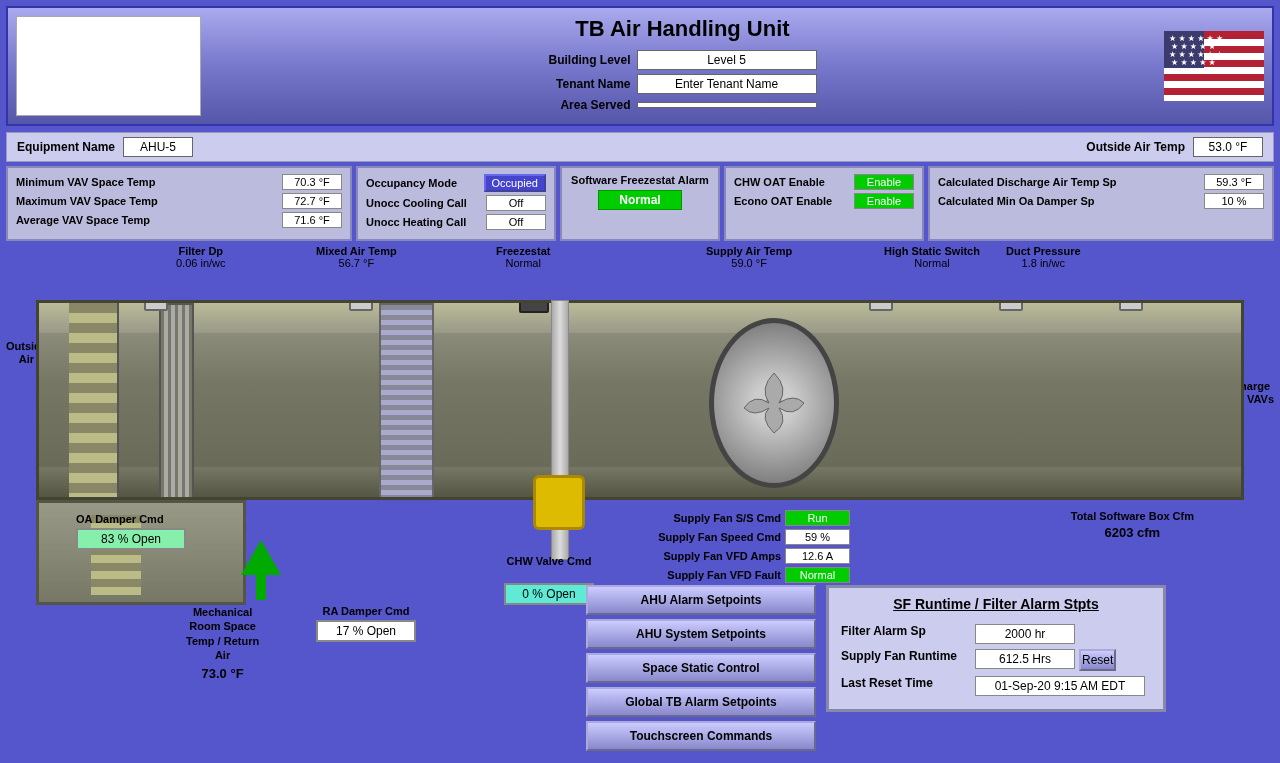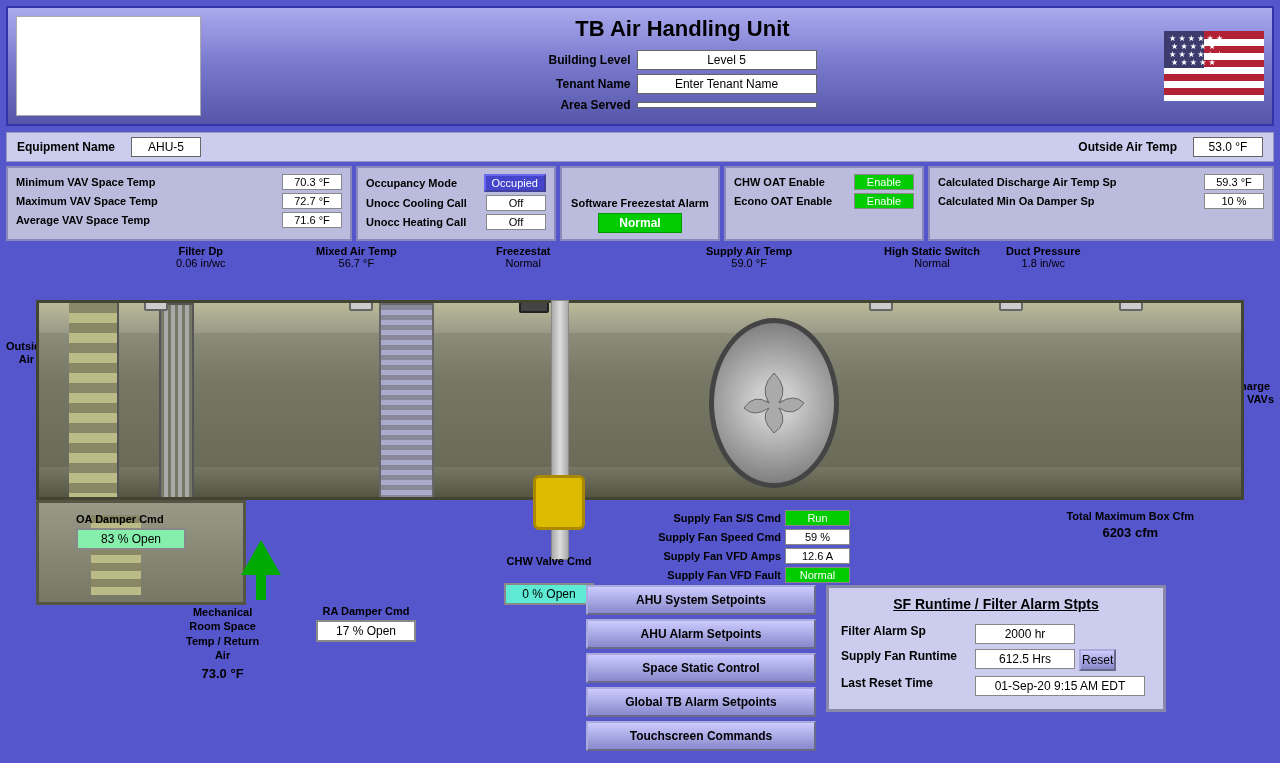--- a/index.html
+++ b/index.html
@@ -77,21 +77,21 @@
       border: 1px solid #9999bb;
       margin: 0 6px;
       padding: 4px 10px;
       display: flex;
       align-items: center;
       justify-content: space-between;
     }
     .equip-left, .equip-right {
       display: flex;
       align-items: center;
-      gap: 16px;
+      gap: 8px;
     }
     .equip-label { font-weight: bold; font-size: 12px; }
     .equip-value {
       background: white;
       border: 1px solid #666;
       padding: 2px 10px;
       font-size: 12px;
       min-width: 70px;
       text-align: center;
     }
@@ -131,21 +131,21 @@
     }
 
     
     .freezestat-panel {
       background: #bbbbdd;
       border: 2px solid #8888bb;
       padding: 6px 8px;
       display: flex;
       flex-direction: column;
       align-items: center;
-      justify-content: flex-end;
+      justify-content: flex-start;
       min-width: 160px;
     }
     .freezestat-title { font-size: 11px; font-weight: bold; margin-bottom: 4px; text-align: center; }
     .freezestat-status {
       background: #00cc00;
       color: white;
       padding: 2px 20px;
       font-size: 12px;
       font-weight: bold;
       border: 1px solid #009900;
@@ -582,31 +582,31 @@
     <div class="ra-label">RA Damper Cmd</div>
     <div class="ra-value">17 % Open</div>
   </div>
 
   <div class="mech-room-section" style="position:absolute;left:180px;top:360px;text-align:center;">
     <div class="mech-label">Mechanical<br>Room Space<br>Temp / Return<br>Air</div>
     <div class="mech-temp">73.0 °F</div>
   </div>
 
   <div class="total-box-section" style="position:absolute;right:80px;top:265px;text-align:center;">
-    <div class="total-box-label">Total Maximum Box Cfm</div>
+    <div class="total-box-label">Total Software Box Cfm</div>
     <div class="total-box-value">6203 cfm</div>
   </div>
 
 </div>
 
 <div style="display:flex;margin:4px 6px;gap:10px;position:absolute;bottom:8px;left:0;right:0;align-items:flex-start;">
 
   <div class="nav-buttons">
+    <button class="nav-btn">AHU Alarm Setpoints</button>
     <button class="nav-btn">AHU System Setpoints</button>
-    <button class="nav-btn">AHU Alarm Setpoints</button>
     <button class="nav-btn">Space Static Control</button>
     <button class="nav-btn">Global TB Alarm Setpoints</button>
     <button class="nav-btn">Touchscreen Commands</button>
   </div>
 
   <div class="sf-runtime-panel">
     <div class="sf-runtime-title">SF Runtime / Filter Alarm Stpts</div>
 
     <div class="sf-runtime-row">
       <span class="sf-row-label">Filter Alarm Sp</span>

